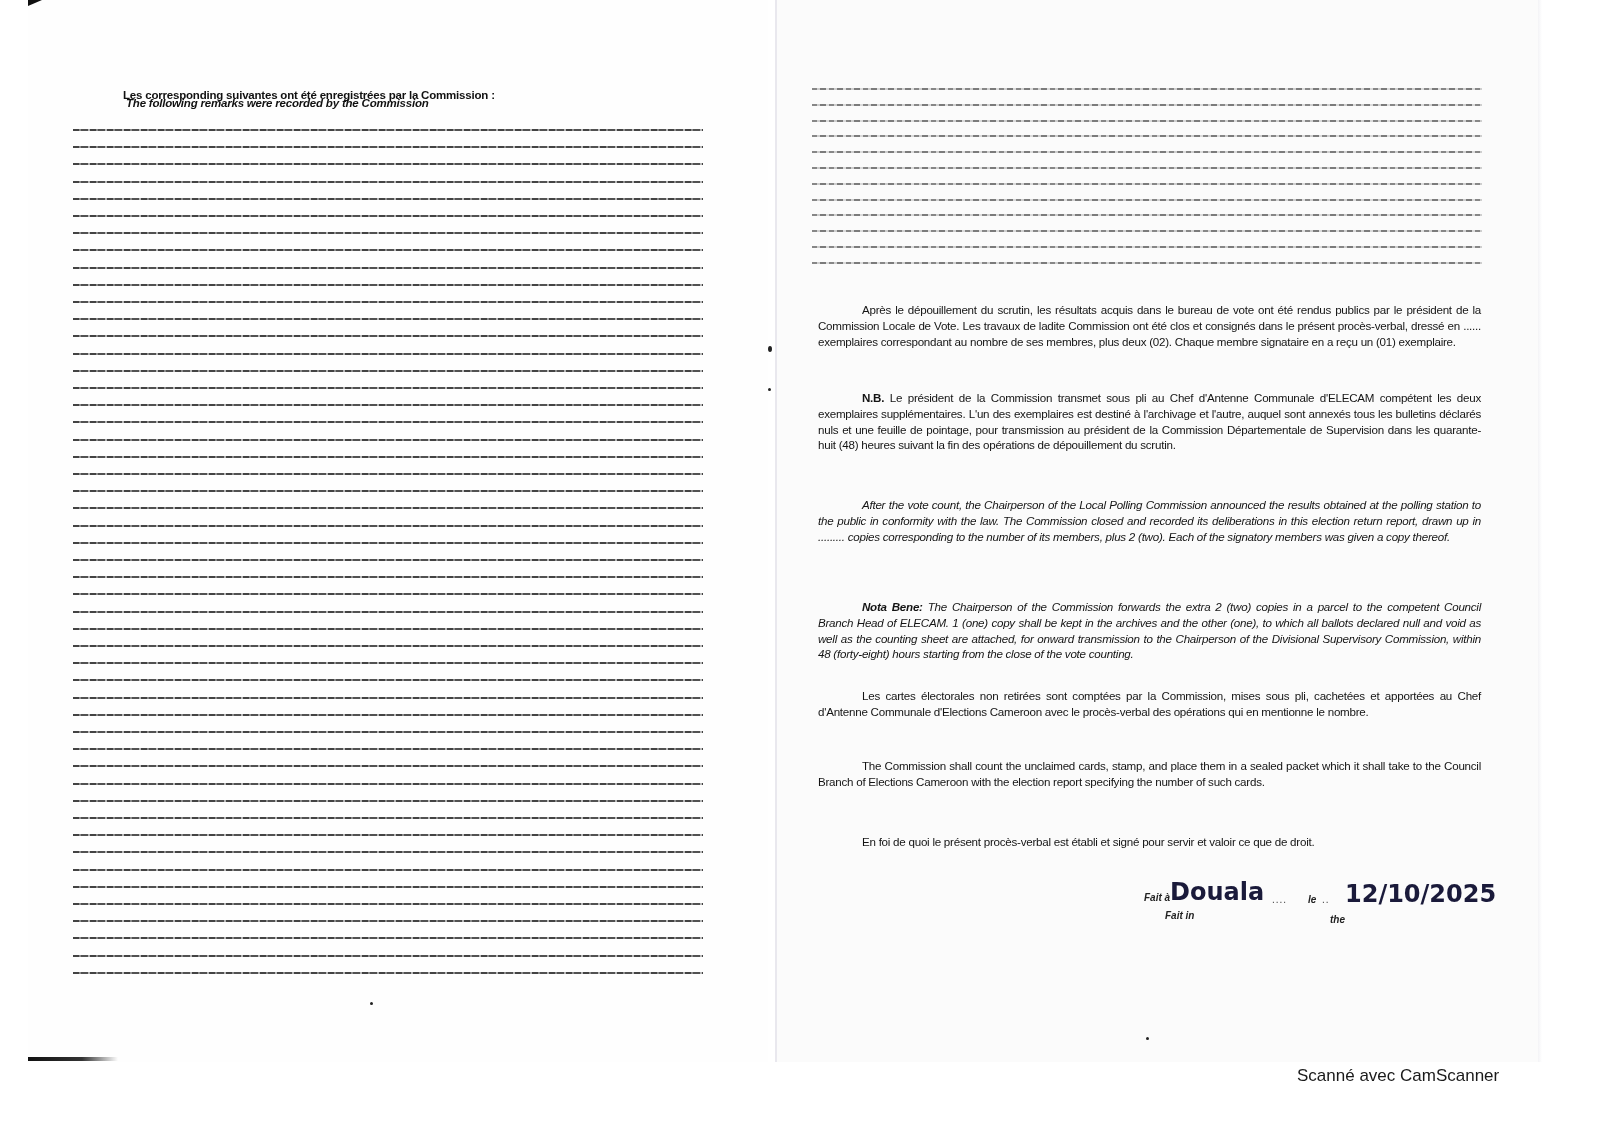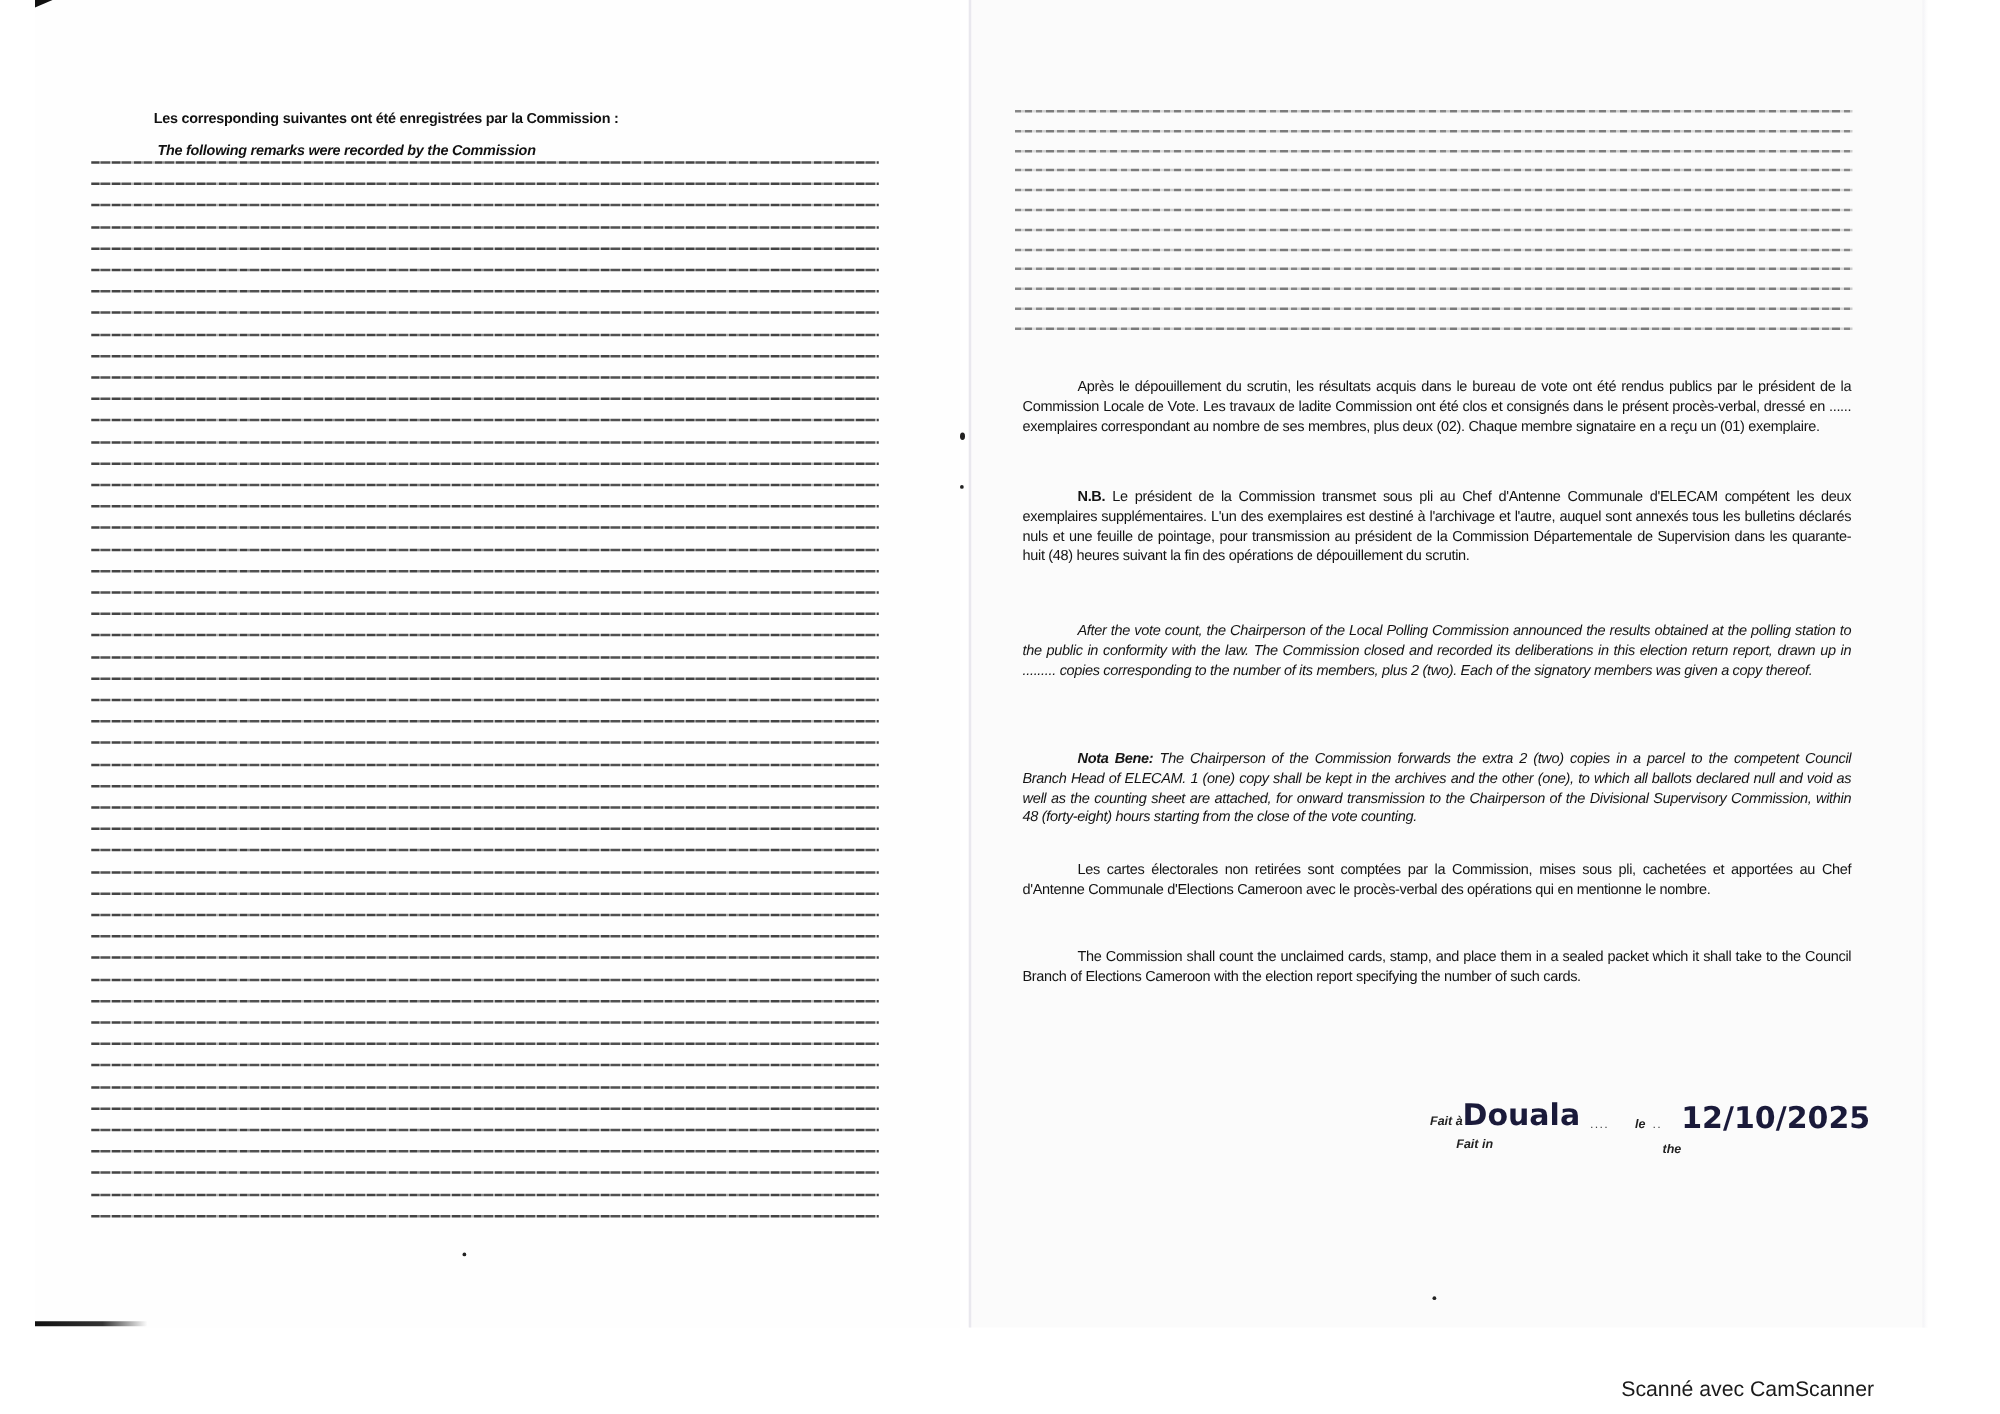--- a/index.html
+++ b/index.html
@@ -14,21 +14,21 @@
   #page-right { left: 775px; top: 0; width: 765px; height: 1062px; background: #fbfbfb;
     border-left: 2px solid #e9e8ee; }
   .corner-mark-top { position: absolute; left: 28px; top: 0; width: 0; height: 0;
     border-top: 6px solid #111; border-right: 14px solid transparent; }
   .bottom-edge { position: absolute; left: 28px; top: 1057px; width: 90px; height: 4px;
     background: linear-gradient(to right, #111 0%, #333 60%, rgba(0,0,0,0) 100%); }
   .right-edge-shadow { position: absolute; left: 1538px; top: 0; width: 4px; height: 1062px;
     background: linear-gradient(to right, #f3f3f6, #ffffff); }
   .heading-fr { position: absolute; left: 123px; top: 89px; font-size: 11.5px; font-weight: bold; color: #111;
     letter-spacing: -0.2px; }
-  .heading-en { position: absolute; left: 126px; top: 115px; font-size: 11.5px; font-weight: bold; font-style: italic; color: #111;
+  .heading-en { position: absolute; left: 126px; top: 97px; font-size: 11.5px; font-weight: bold; font-style: italic; color: #111;
     letter-spacing: -0.2px; }
   .ruled-lines { position: absolute; }
   .ruled-lines .rline {
     position: absolute; left: 0; right: 0; height: 2px;
     background: repeating-linear-gradient(to right, #222 0 6px, #777 6px 8px, #333 8px 15px, #aaa 15px 17px);
     opacity: 0.85;
   }
   #left-lines { left: 73px; top: 129px; width: 630px; height: 860px; }
   #right-lines { left: 812px; top: 88px; width: 670px; height: 180px; }
   #right-lines .rline { background: repeating-linear-gradient(to right, #555 0 5px, #bbb 5px 8px, #444 8px 14px, #ccc 14px 17px); opacity: 0.7; }
@@ -42,21 +42,21 @@
   #p3 { top: 497px; }
   #p4 { top: 583px; margin-top: 16px; }
   #p5 { top: 688px; }
   #p6 { top: 758px; }
   #p7 { top: 834px; }
   .sig-block { position: absolute; top: 880px; left: 1140px; width: 400px; height: 60px; }
   .sig-label { position: absolute; font-size: 10px; font-style: italic; font-weight: bold; color: #222; text-align: right; }
   .sig-hand { position: absolute; font-family: "DejaVu Sans", sans-serif; font-size: 24px; color: #1a1a3a; font-weight: bold; }
   .dots { position: absolute; font-size: 10px; color: #444; letter-spacing: 1px; }
   .speck { position: absolute; width: 3px; height: 3px; background: #222; border-radius: 50%; }
-  .watermark { position: absolute; left: 1297px; top: 1066px; font-size: 17px; color: #1a1a1a; font-family: "Liberation Sans", sans-serif; margin-top: 36px; }
+  .watermark { position: absolute; left: 1297px; top: 1066px; font-size: 17px; color: #1a1a1a; font-family: "Liberation Sans", sans-serif; }
 </style>
 </head>
 <body>
 
 <div class="page" id="page-left"></div>
 <div class="page" id="page-right"></div>
 <div class="right-edge-shadow"></div>
 <div class="corner-mark-top"></div>
 <div class="bottom-edge"></div>
 
@@ -147,20 +147,21 @@
 <div class="para italic" id="p4">
   <span class="indent"></span><span class="bold">Nota Bene:</span><span> The Chairperson of the Commission forwards the extra 2 (two) copies in a parcel to the competent Council Branch Head of ELECAM. 1 (one) copy shall be kept in the archives and the other (one), to which all ballots declared null and void as well as the counting sheet are attached, for onward transmission to the Chairperson of the Divisional Supervisory Commission, within 48 (forty-eight) hours starting from the close of the vote counting.</span>
 </div>
 <div class="para" id="p5">
   <span class="indent"></span><span class="bold"></span><span>Les cartes électorales non retirées sont comptées par la Commission, mises sous pli, cachetées et apportées au Chef d'Antenne Communale d'Elections Cameroon avec le procès-verbal des opérations qui en mentionne le nombre.</span>
 </div>
 <div class="para" id="p6">
   <span class="indent"></span><span class="bold"></span><span>The Commission shall count the unclaimed cards, stamp, and place them in a sealed packet which it shall take to the Council Branch of Elections Cameroon with the election report specifying the number of such cards.</span>
 </div>
 <div class="para" id="p7">
+  <div><span class="indent"></span><span>En foi de quoi le présent procès-verbal est établi et signé pour servir et valoir ce que de droit.</span></div>
 </div>
 
 <div class="sig-block">
   <span class="sig-label" style="left:4px;top:12px;">Fait à</span>
   <span class="sig-hand" style="left:30px;top:-2px;">Douala</span>
   <span class="dots" style="left:132px;top:14px;">....</span>
   <span class="sig-label" style="left:25px;top:30px;">Fait in</span>
   <span class="sig-label" style="left:168px;top:14px;">le</span>
   <span class="dots" style="left:182px;top:14px;">..</span>
   <span class="sig-hand" style="left:205px;top:0px;">12/10/2025</span>

